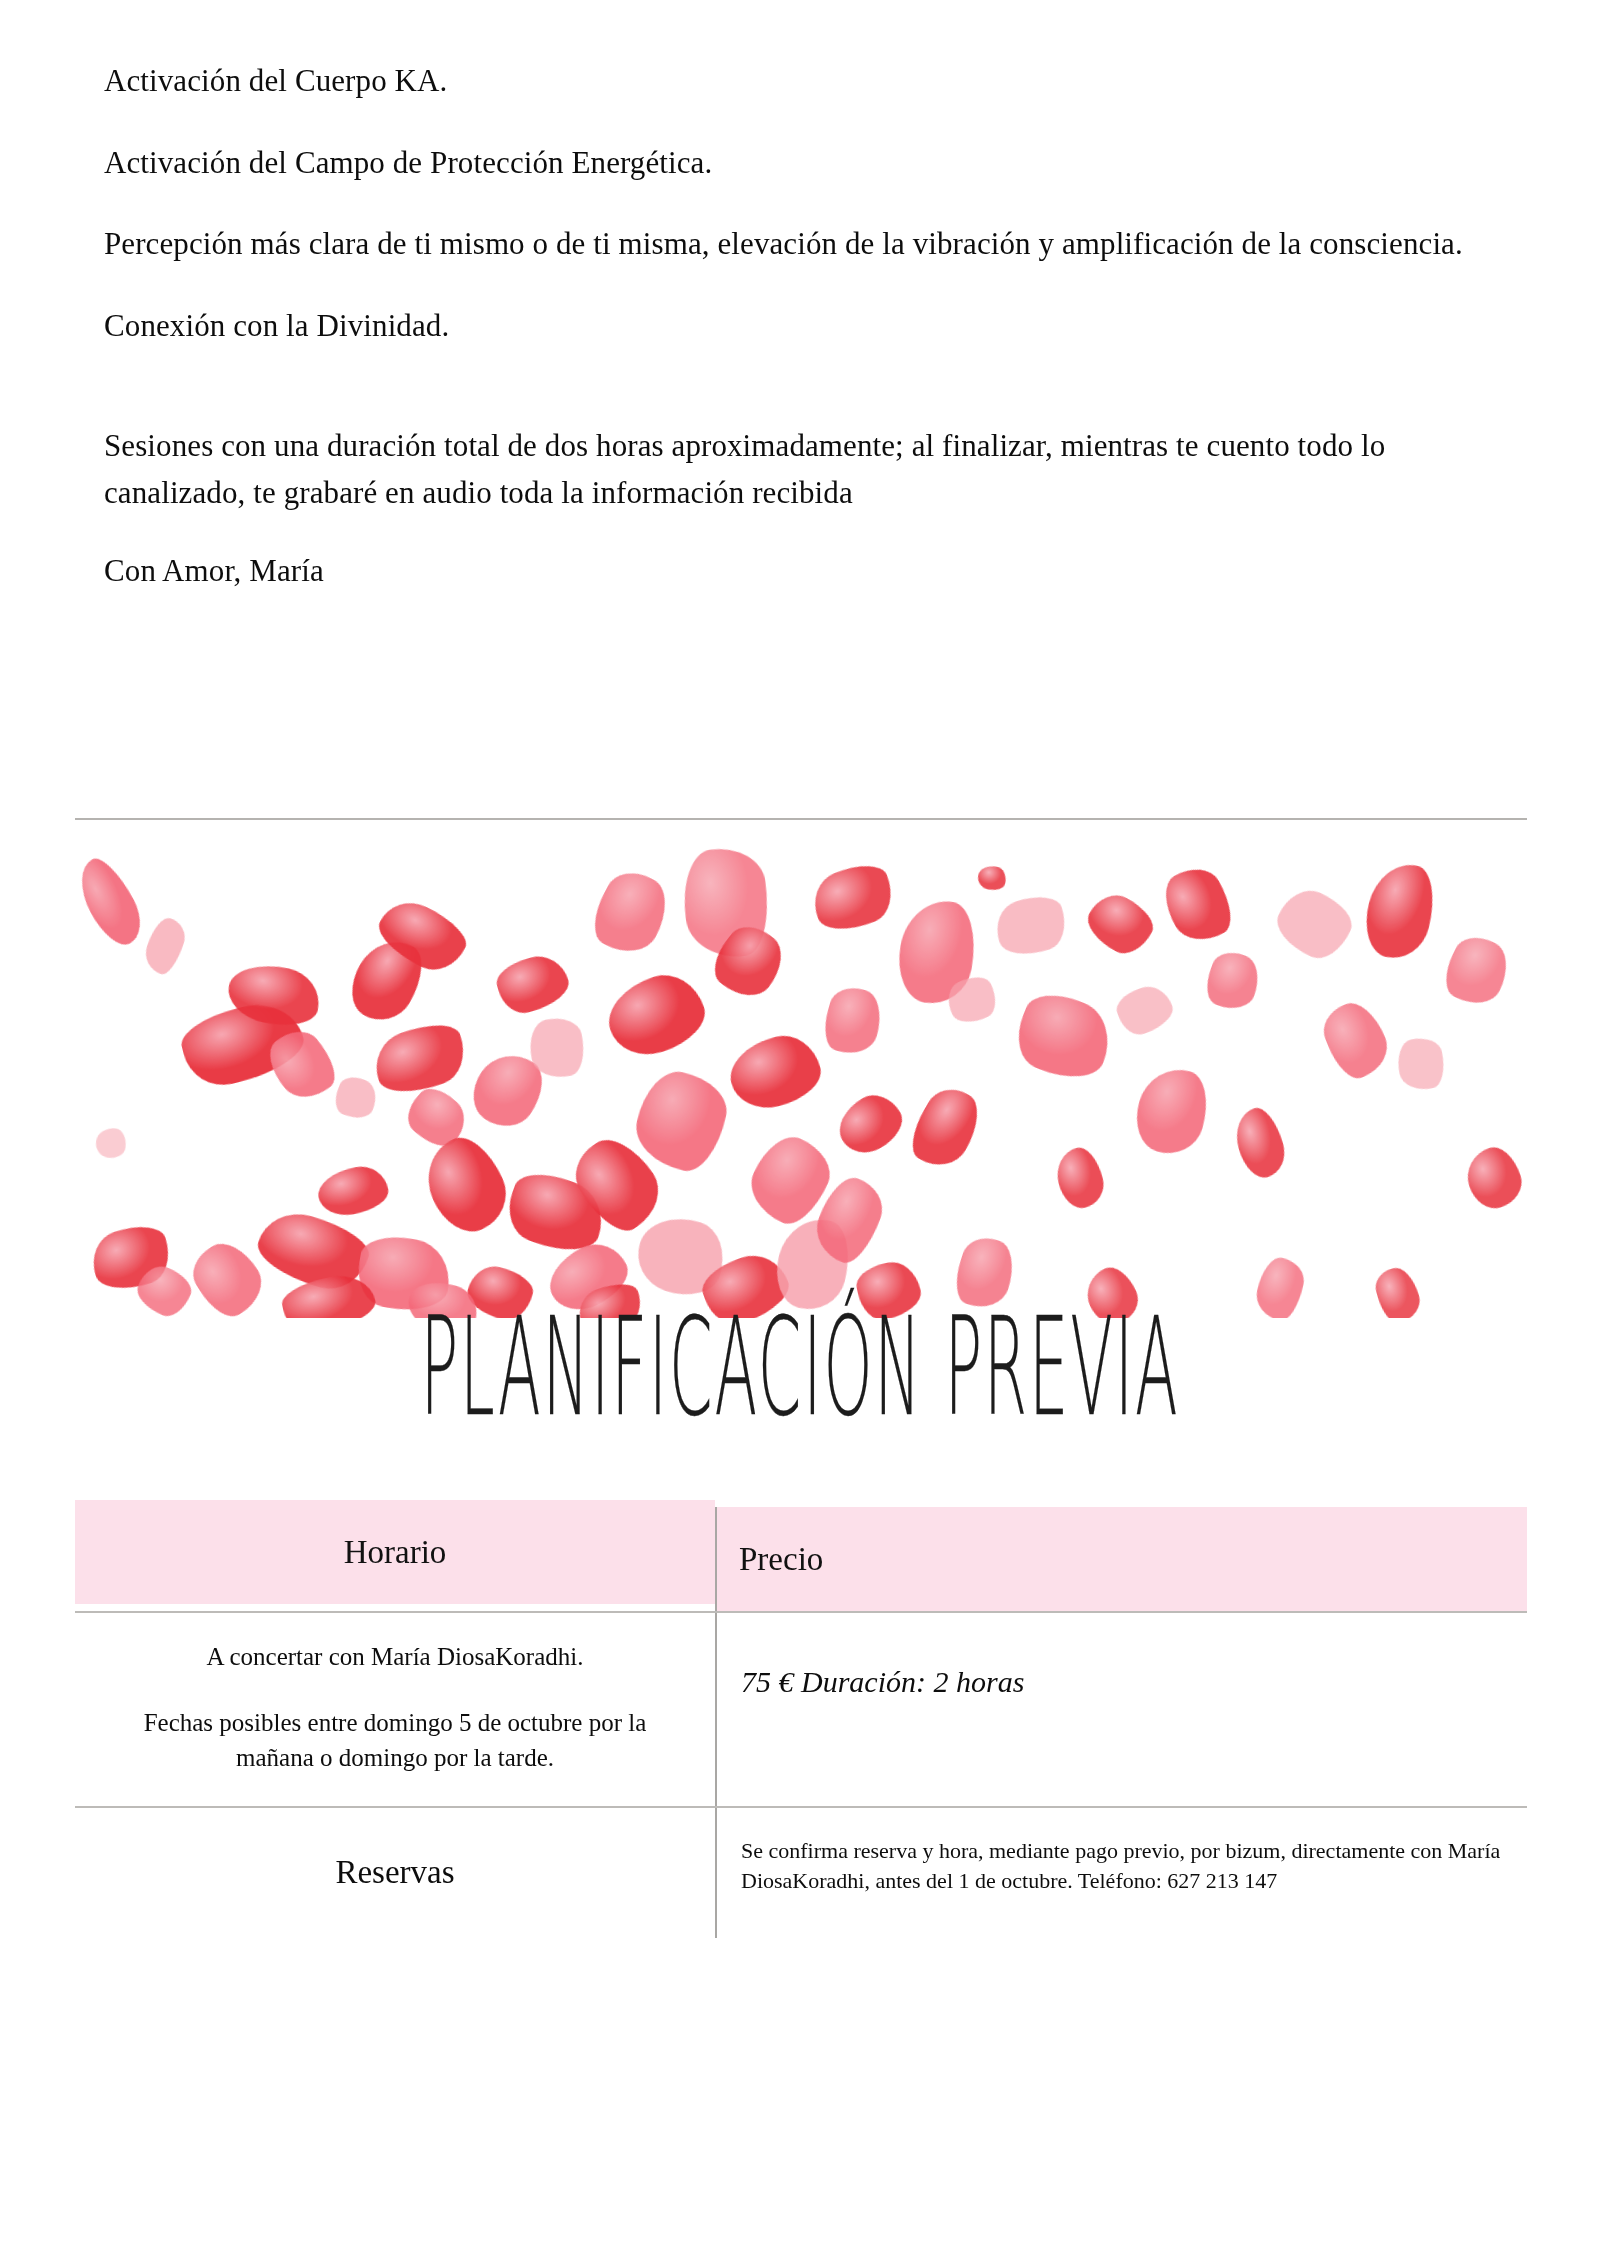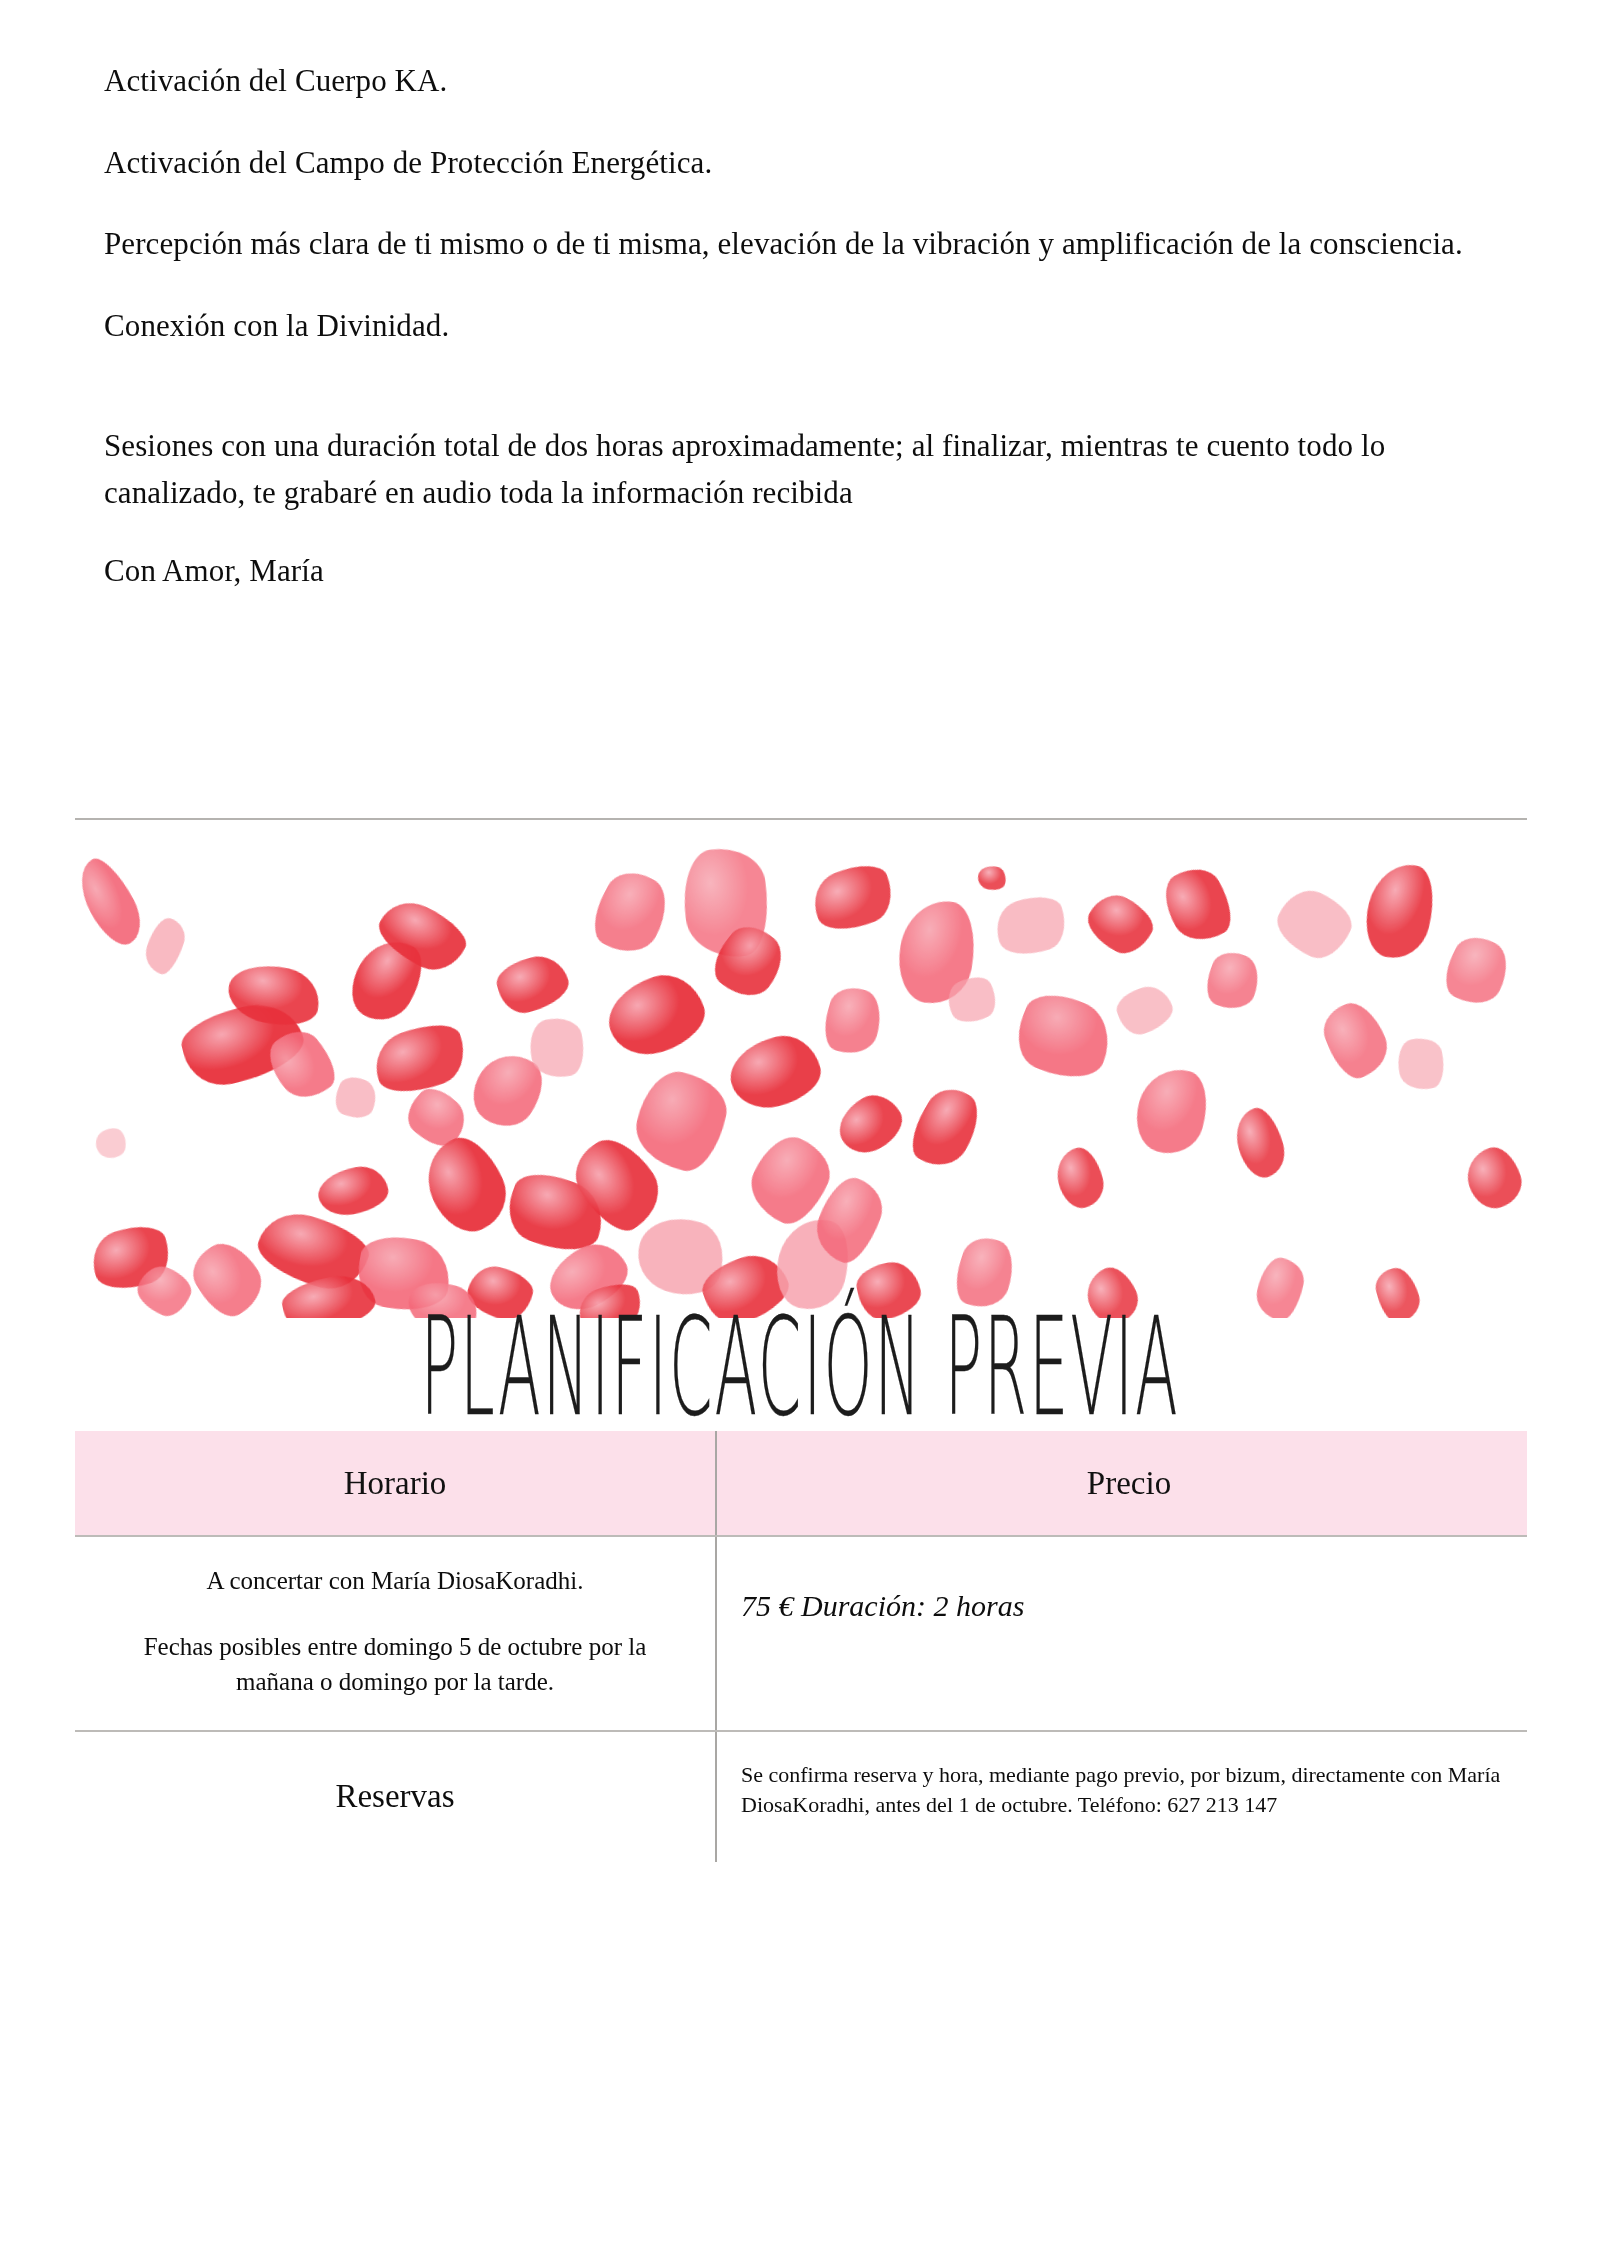--- a/index.html
+++ b/index.html
@@ -88,21 +88,21 @@
     transform: scaleX(0.60) scaleY(1.30);
     transform-origin: center top;
     white-space: nowrap;
     -webkit-text-stroke: 0.2px #1c1c1c;
   }
 
   
   .table {
     position: absolute;
     left: 75px;
-    top: 1431px;
+    top: 1500px;
     width: 1452px;
   }
   .trow {
     display: flex;
     width: 100%;
   }
   .cell {
     box-sizing: border-box;
     position: relative;
   }
@@ -112,22 +112,23 @@
   .head-row .cell {
     background: #fce0ea;
     height: 104px;
     display: flex;
     align-items: center;
   }
   .head-row .col-left {
     justify-content: center;
   }
   .head-row .col-right {
-    justify-content: center;
-    padding-left: 16px;
+    justify-content: flex-start;
+    padding-left: 24px;
+    margin-top: 7px;
   }
   .head-row .col-right::before {
     content: "";
     position: absolute;
     left: 0; top: 0;
     width: 2px; height: 100%;
     background: #a9a7a4;
   }
   .head-txt {
     font-size: 33px;

